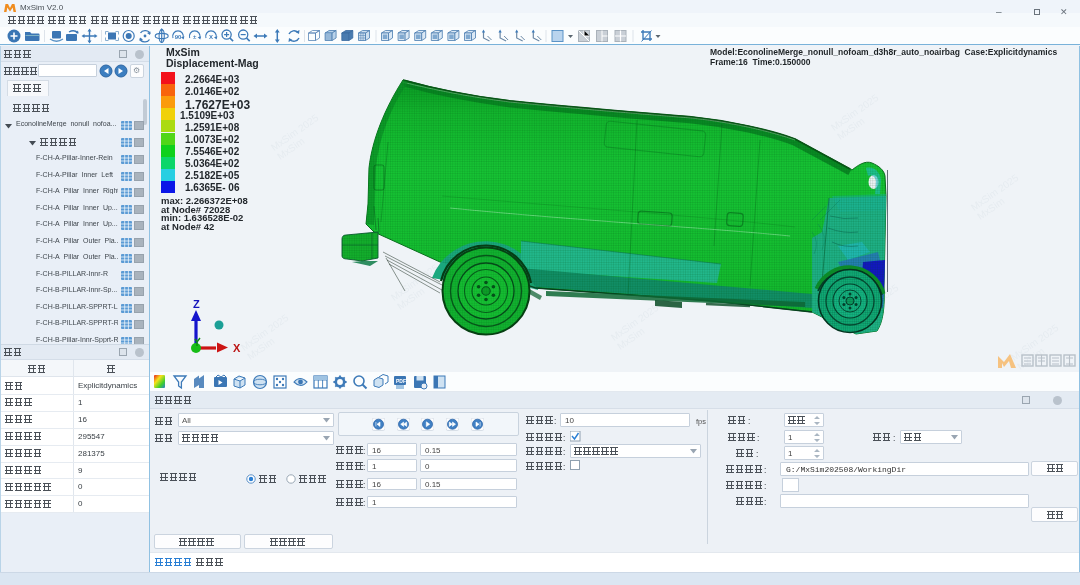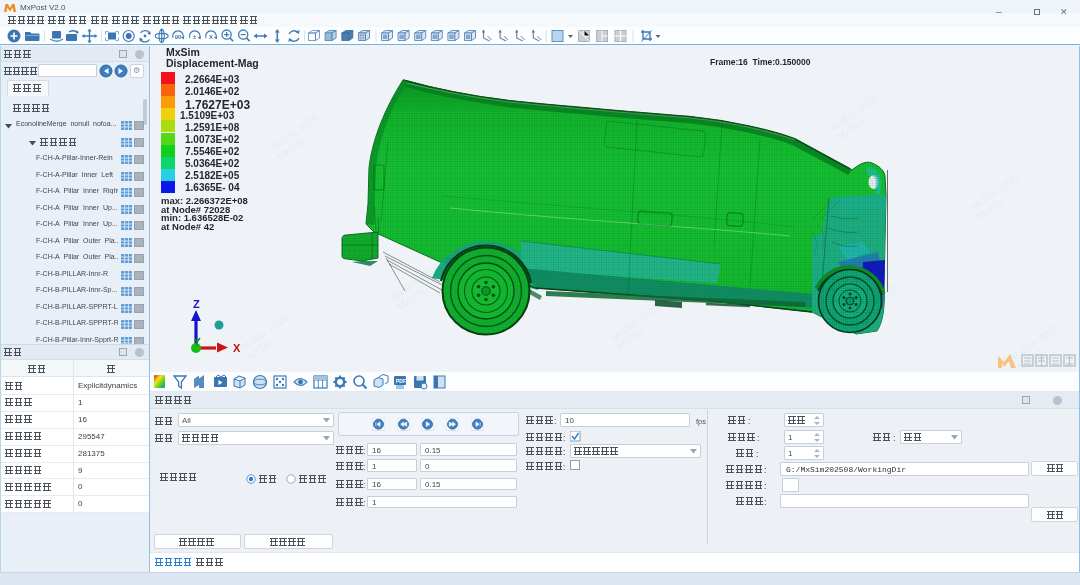--- a/index.html
+++ b/index.html
@@ -22,21 +22,21 @@
 .inp{position:absolute;background:#fff;border:1px solid #c6d0dc;border-radius:1px}
 .btn{position:absolute;background:#fdfdfe;border:1px solid #cbd4df;border-radius:2px}
 </style></head>
 <body>
 <div id="app">
 
 <div class="abs" style="left:0;top:0;width:1080px;height:13px;background:#eff4fa"></div>
 <svg class="abs" style="left:4px;top:2px" width="12" height="10" viewBox="0 0 12 10">
  <path d="M0,10 L1.5,2 L4,2 L6,6 L8,2 L10.5,2 L12,10 L9.5,10 L8.7,5.5 L6,9.5 L3.3,5.5 L2.5,10 Z" fill="#f08c1e"></path>
 </svg>
-<div class="en" style="left:20px;top:2.5px;font-size:8px;color:#4a5056">MxPost V2.0</div>
+<div class="en" style="left:20px;top:2.5px;font-size:8px;color:#4a5056">MxSim V2.0</div>
 <div class="abs" style="left:0;top:13px;width:1080px;height:14px;background:#f5f9fc"></div>
 <i class="g abs" style="left:8.0px;top:16px"></i>
     <i class="g abs" style="left:17.5px;top:16px"></i>
     <i class="g abs" style="left:27.0px;top:16px"></i>
     <i class="g abs" style="left:36.5px;top:16px"></i>
     <i class="g abs" style="left:48.0px;top:16px"></i>
     <i class="g abs" style="left:57.5px;top:16px"></i>
     <i class="g abs" style="left:69.0px;top:16px"></i>
     <i class="g abs" style="left:78.5px;top:16px"></i>
     <i class="g abs" style="left:91.0px;top:16px"></i>
@@ -378,25 +378,26 @@
 <div class="en" style="left:35px;top:75.9px;font-size:10px;font-weight:bold;color:#23282d">1.2591E+08</div>
 <div class="abs" style="left:11px;top:86.5px;width:14px;height:12.1px;background:#51d618"></div>
 <div class="en" style="left:35px;top:88.0px;font-size:10px;font-weight:bold;color:#23282d">1.0073E+02</div>
 <div class="abs" style="left:11px;top:98.6px;width:14px;height:12.1px;background:#0fd11c"></div>
 <div class="en" style="left:35px;top:100.1px;font-size:10px;font-weight:bold;color:#23282d">7.5546E+02</div>
 <div class="abs" style="left:11px;top:110.7px;width:14px;height:12.1px;background:#0cd66a"></div>
 <div class="en" style="left:35px;top:112.2px;font-size:10px;font-weight:bold;color:#23282d">5.0364E+02</div>
 <div class="abs" style="left:11px;top:122.8px;width:14px;height:12.1px;background:#27cfe2"></div>
 <div class="en" style="left:35px;top:124.3px;font-size:10px;font-weight:bold;color:#23282d">2.5182E+05</div>
 <div class="abs" style="left:11px;top:134.9px;width:14px;height:12.1px;background:#0b17e8"></div>
-<div class="en" style="left:35px;top:136.4px;font-size:10px;font-weight:bold;color:#23282d">1.6365E- 04</div>
+<div class="en" style="left:35px;top:136.4px;font-size:10px;font-weight:bold;color:#23282d">1.6365E- 06</div>
 <div class="en" style="left:11px;top:149.0px;font-size:9.5px;font-weight:bold;color:#23282d">max: 2.266372E+08</div>
 <div class="en" style="left:11px;top:157.6px;font-size:9.5px;font-weight:bold;color:#23282d">at Node# 72028</div>
 <div class="en" style="left:11px;top:166.2px;font-size:9.5px;font-weight:bold;color:#23282d">min: 1.636528E-02</div>
 <div class="en" style="left:11px;top:174.8px;font-size:9.5px;font-weight:bold;color:#23282d">at Node# 42</div>
+<div class="en" style="left:560px;top:1px;font-size:8.5px;font-weight:bold;color:#1e2326">Model:EconolineMerge_nonull_nofoam_d3h8r_auto_noairbag&nbsp;&nbsp;Case:Explicitdynamics</div>
 <div class="en" style="left:560px;top:11px;font-size:8.5px;font-weight:bold;color:#1e2326">Frame:16&nbsp;&nbsp;Time:0.150000</div>
 
 <svg class="abs" style="left:28px;top:250px" width="70" height="70" viewBox="0 0 70 70">
  <path d="M18,52 V24" stroke="#1414cc" stroke-width="3.2"></path>
  <path d="M18,14 l-5,11 h10 Z" fill="#1414cc"></path>
  <path d="M18,52 H38" stroke="#cc1414" stroke-width="3.2"></path>
  <path d="M50,51.5 l-11,-5 v10 Z" fill="#cc1414"></path>
  <text x="15" y="12" font-size="11" font-weight="bold" fill="#1414bb">Z</text>
  <text x="55" y="56" font-size="11" font-weight="bold" fill="#bb1414">X</text>
  <circle cx="18" cy="52" r="5" fill="#17bd17"></circle>

